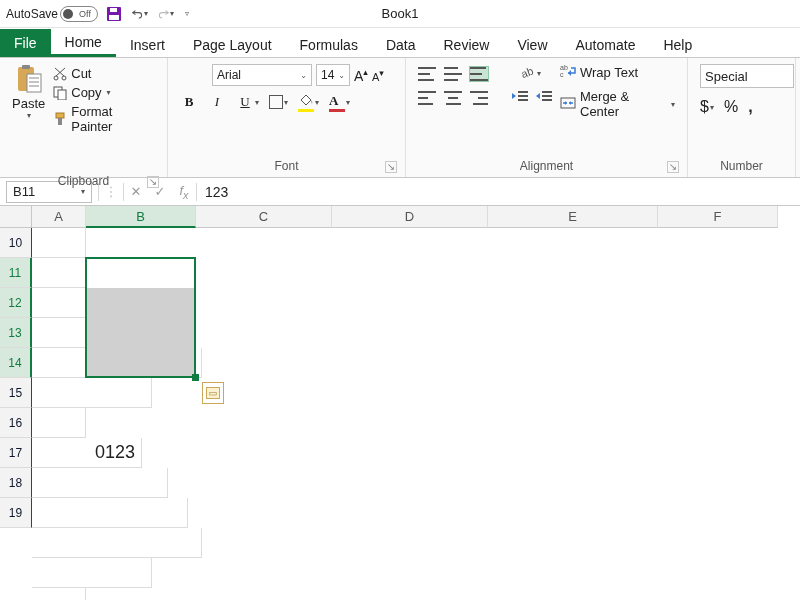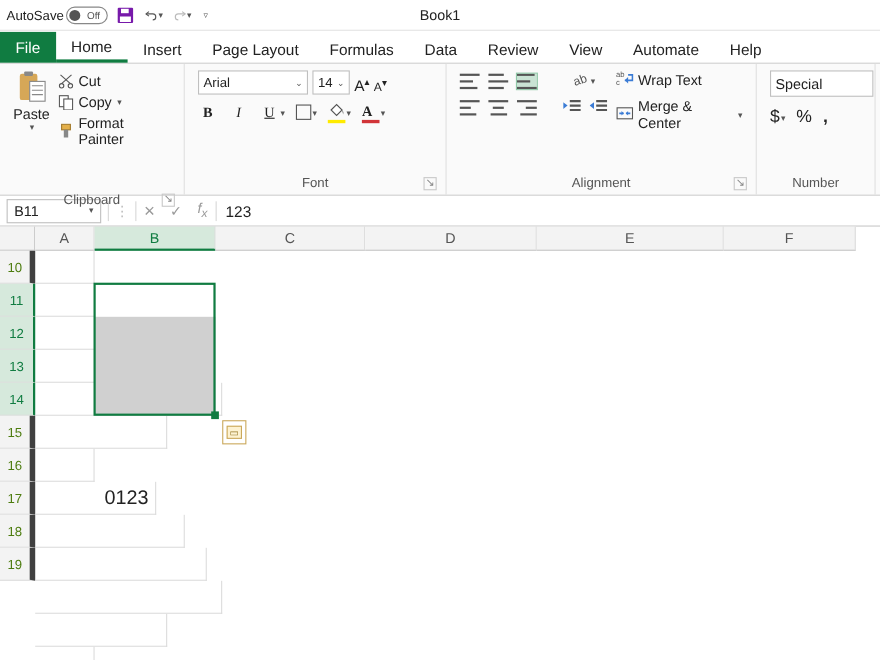--- a/index.html
+++ b/index.html
@@ -25,21 +25,21 @@
   .group-body { display:flex; gap:8px; align-items:flex-start;}
   .group-label { text-align:center; font-size:12px; color:#555; padding:2px 0; position:relative;margin-top:36px;}
   .launcher { position:absolute; right:-4px; bottom:2px; font-size:10px; color:#888; border:1px solid #c8c8c8; width:12px; height:12px; line-height:10px; text-align:center;}
   
   .paste-col { display:flex; flex-direction:column; align-items:center;}
   .paste-icon { width:26px; height:30px; display:block; margin-bottom:2px;}
   .clip-row { display:flex; align-items:center; font-size:13px; gap:4px; margin:2px 0;}
   .clip-list { display:flex; flex-direction:column; }
   .mini-icon { width:14px; height:14px; display:inline-flex; align-items:center; justify-content:center;}
   
-  .font-top { display:flex; align-items:flex-end; gap:4px; margin-bottom:6px;}
+  .font-top { display:flex; align-items:center; gap:4px; margin-bottom:6px;margin-left:32px;}
   .font-name { width:100px; height:22px; border:1px solid #bfbfbf; background:#fff; font-size:12px; padding:0 4px; display:flex; align-items:center; justify-content:space-between;}
   .font-size { width:34px; height:22px; border:1px solid #bfbfbf; background:#fff; font-size:12px; padding:0 4px; display:flex; align-items:center; justify-content:space-between;}
   .size-step { font-size:14px; position:relative;}
   .size-step sup { font-size:9px;}
   .font-bottom { display:flex; align-items:center; gap:10px;}
   .fmt-btn { width:18px; text-align:center;}
   .bold { font-weight:bold; font-family: "Times New Roman", serif;}
   .italic { font-style: italic; font-family: "Times New Roman", serif;}
   .under { text-decoration: underline; font-family: "Times New Roman", serif;}
   .btn-split { display:inline-flex; align-items:center;}
@@ -63,21 +63,21 @@
   .formula-bar { display:flex; align-items:center; height:28px; border-bottom:1px solid #c8c8c8; background:#fff;}
   .name-box { width:86px; height:22px; margin:0 6px; border:1px solid #bfbfbf; display:flex; align-items:center; justify-content:space-between; padding:0 6px; font-size:13px;}
   .fb-btn { width:24px; text-align:center; color:#9a9a9a; font-size:13px;}
   .fx { font-style:italic;}
   .formula-input { flex:1; padding:0 8px; font-size:14px;}
   .vline { width:1px; height:18px; background:#d8d8d8;}
   
   .sheet { display:flex; }
   .rowhdrs { display:flex; flex-direction:column;}
   .corner { width:32px; height:22px; background:#f3f3f3; border-right:1px solid #c8c8c8; border-bottom:1px solid #c8c8c8;}
-  .rowhdr { width:32px; height:30px; background:#f3f3f3; border-right:5px solid #404040; border-bottom:1px solid #dcdcdc; font-size:12px; color:#4d7c0f; display:flex; align-items:center; justify-content:center;}
+  .rowhdr { width:32px; height:30px; background:#f3f3f3; border-right:1px solid #404040; border-bottom:1px solid #dcdcdc; font-size:12px; color:#0f172a; display:flex; align-items:center; justify-content:center;}
   .rowhdr.sel { background:#d6e9dc; color:#107c41; border-right:2px solid #107c41;}
   .gridwrap { flex:1;}
   .colhdrs { display:flex;}
   .colhdr { height:22px; background:#f3f3f3; border-right:1px solid #dcdcdc; border-bottom:1px solid #c8c8c8; font-size:13px; color:#555; display:flex; align-items:center; justify-content:center;}
   .colhdr.sel { background:#d6e9dc; color:#107c41; border-bottom:2px solid #107c41;}
   .cA { width:54px;} .cB { width:110px;} .cC { width:136px;} .cD { width:156px;} .cE { width:170px;} .cF { width:120px;}
   .row { display:flex;flex-direction:column;}
   .cell { height:30px; border-right:1px solid #dcdcdc; border-bottom:1px solid #dcdcdc; font-size:18px; font-family: Arial; display:flex; align-items:center; justify-content:flex-end; padding:0 6px;}
   .range-outline { position:absolute; border:2px solid #107c41; pointer-events:none;}
   .range-fill { position:absolute; background:#d0d0d0; pointer-events:none;}

